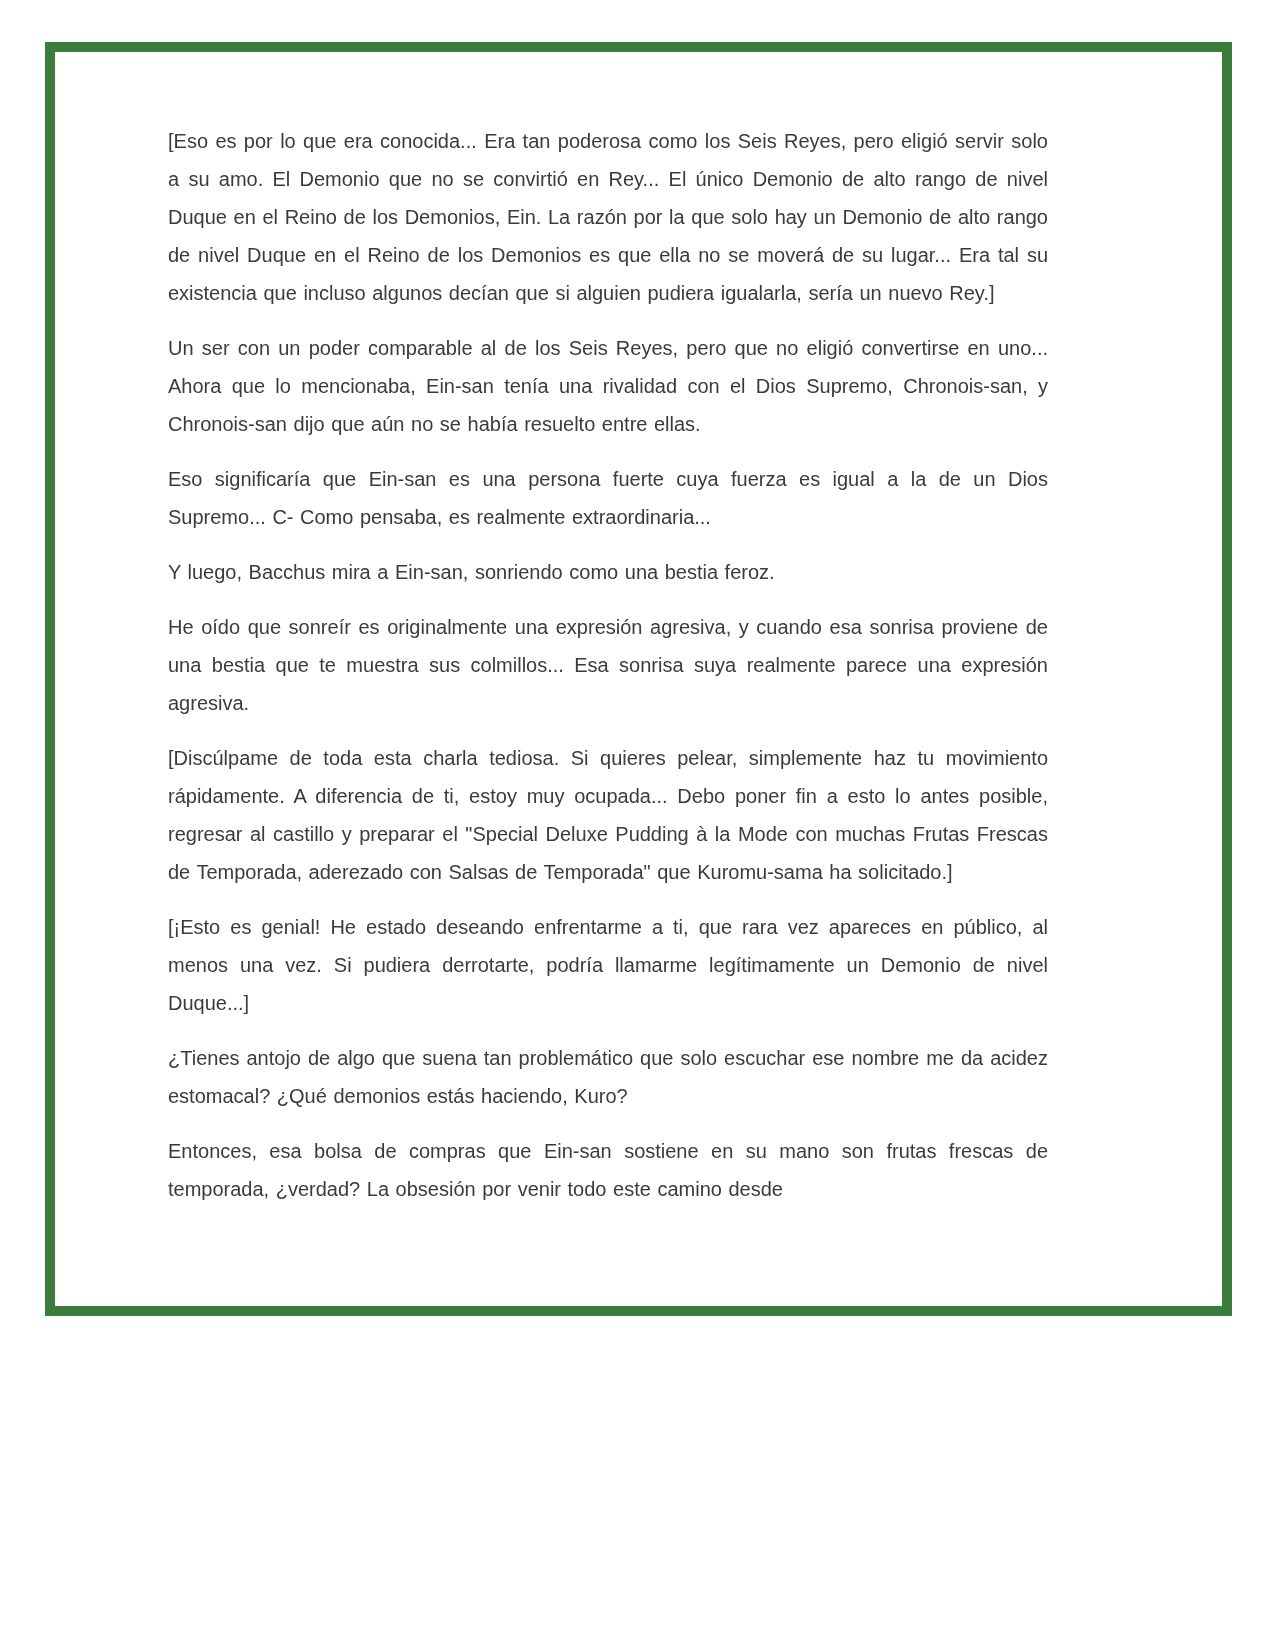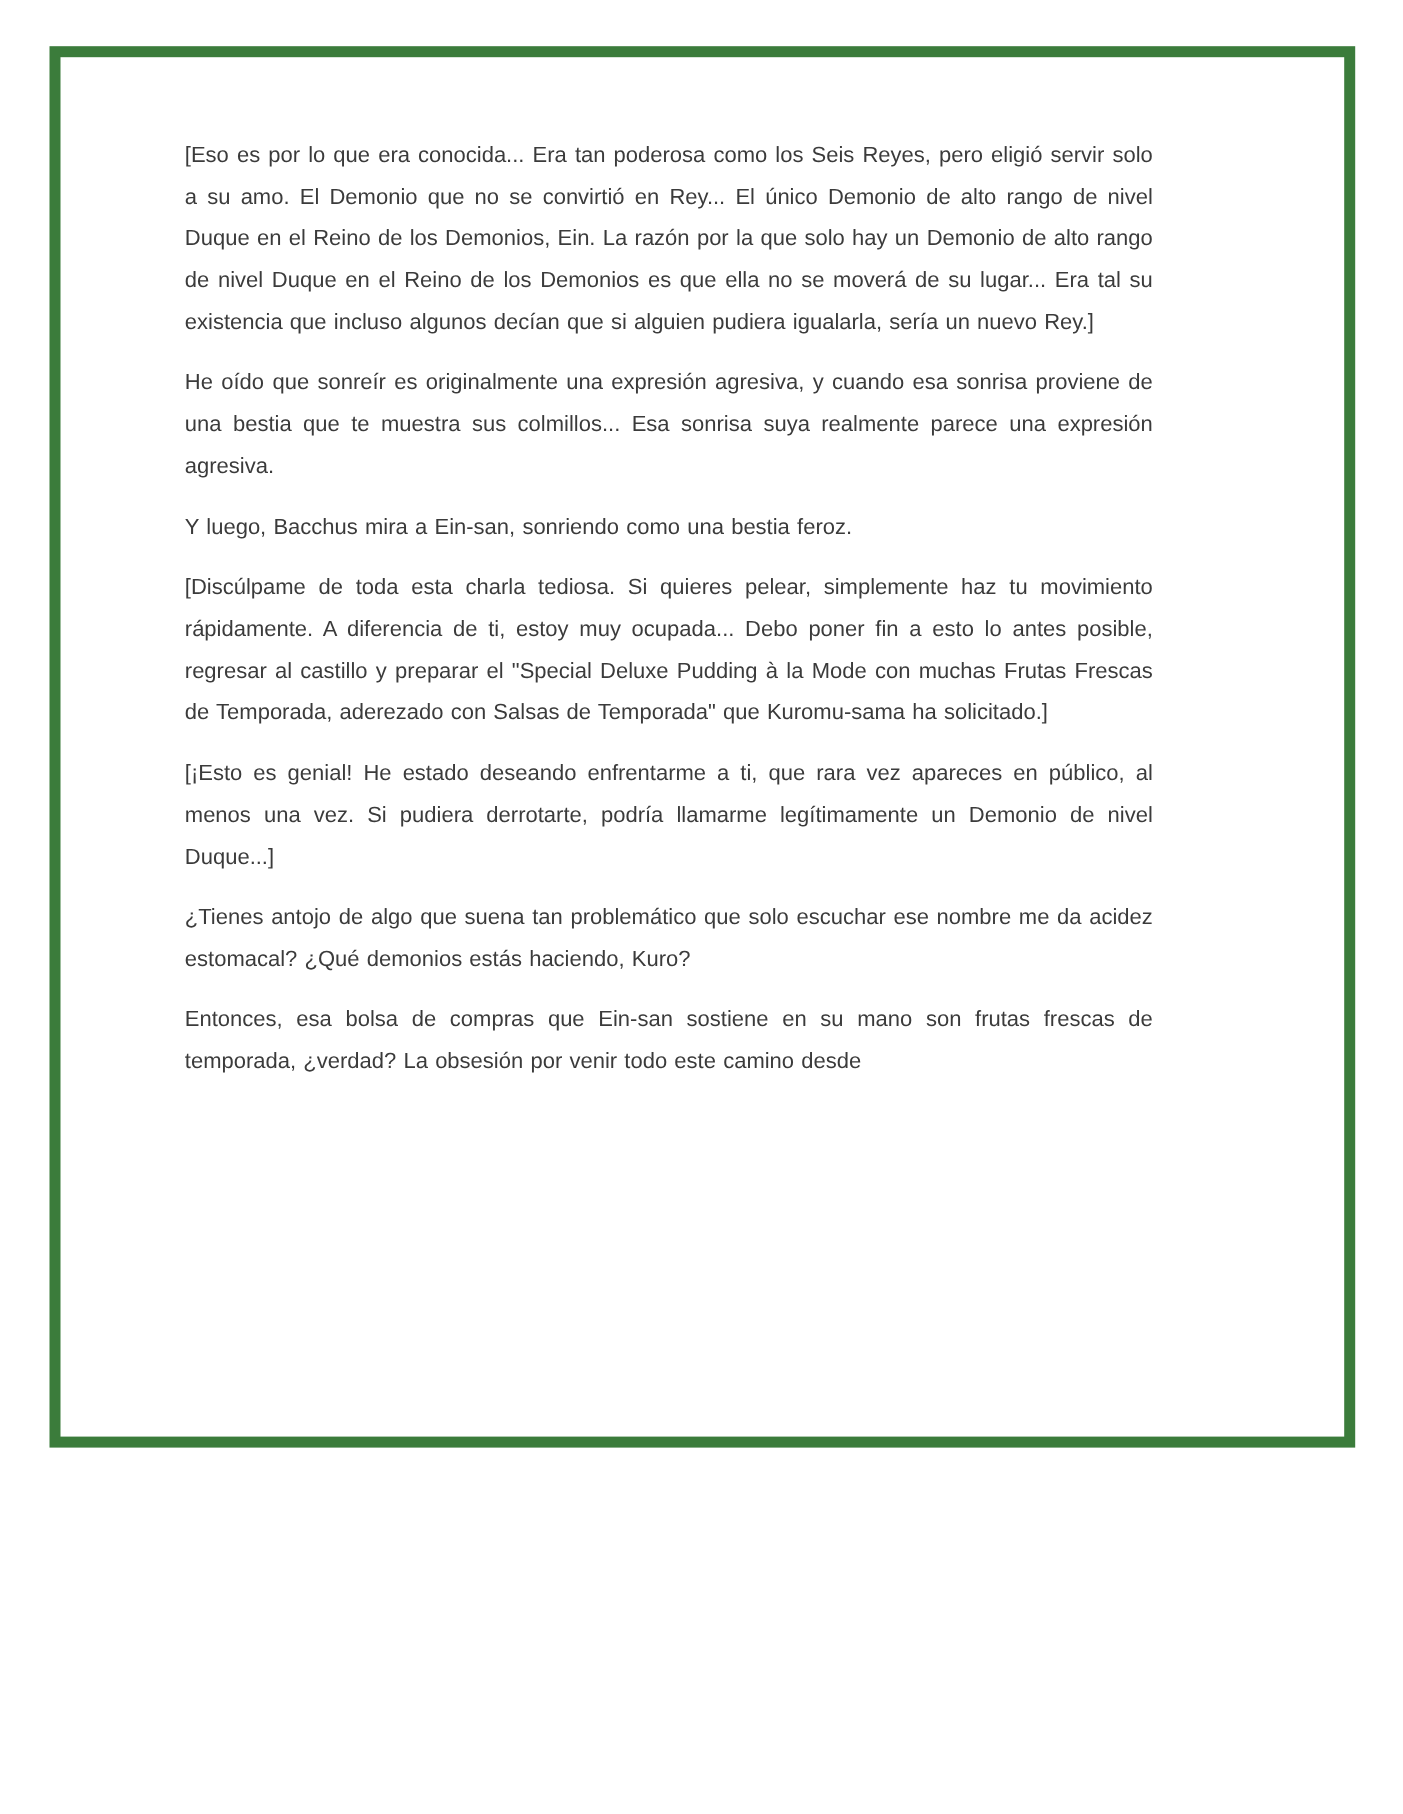--- a/index.html
+++ b/index.html
@@ -42,21 +42,23 @@
     margin-bottom: 12px;
   }
 </style>
 </head>
 <body>
 
 <div class="page">
   <div class="border-frame">
     <div class="content">
       <p>[Eso es por lo que era conocida... Era tan poderosa como los Seis Reyes, pero eligió servir solo a su amo. El Demonio que no se convirtió en Rey... El único Demonio de alto rango de nivel Duque en el Reino de los Demonios, Ein. La razón por la que solo hay un Demonio de alto rango de nivel Duque en el Reino de los Demonios es que ella no se moverá de su lugar... Era tal su existencia que incluso algunos decían que si alguien pudiera igualarla, sería un nuevo Rey.]</p>
+      <p>Un ser con un poder comparable al de los Seis Reyes, pero que no eligió convertirse en uno... Ahora que lo mencionaba, Ein-san tenía una rivalidad con el Dios Supremo, Chronois-san, y Chronois-san dijo que aún no se había resuelto entre ellas.</p>
+      <p>Eso significaría que Ein-san es una persona fuerte cuya fuerza es igual a la de un Dios Supremo... C- Como pensaba, es realmente extraordinaria...</p>
+      <p>Y luego, Bacchus mira a Ein-san, sonriendo como una bestia feroz.</p>
       <p>He oído que sonreír es originalmente una expresión agresiva, y cuando esa sonrisa proviene de una bestia que te muestra sus colmillos... Esa sonrisa suya realmente parece una expresión agresiva.</p>
-      <p>Y luego, Bacchus mira a Ein-san, sonriendo como una bestia feroz.</p>
       <p>[Discúlpame de toda esta charla tediosa. Si quieres pelear, simplemente haz tu movimiento rápidamente. A diferencia de ti, estoy muy ocupada... Debo poner fin a esto lo antes posible, regresar al castillo y preparar el "Special Deluxe Pudding à la Mode con muchas Frutas Frescas de Temporada, aderezado con Salsas de Temporada" que Kuromu-sama ha solicitado.]</p>
       <p>[¡Esto es genial! He estado deseando enfrentarme a ti, que rara vez apareces en público, al menos una vez. Si pudiera derrotarte, podría llamarme legítimamente un Demonio de nivel Duque...]</p>
       <p>¿Tienes antojo de algo que suena tan problemático que solo escuchar ese nombre me da acidez estomacal? ¿Qué demonios estás haciendo, Kuro?</p>
       <p>Entonces, esa bolsa de compras que Ein-san sostiene en su mano son frutas frescas de temporada, ¿verdad? La obsesión por venir todo este camino desde</p>
     </div>
   </div>
 </div>
 
 </body></html>

